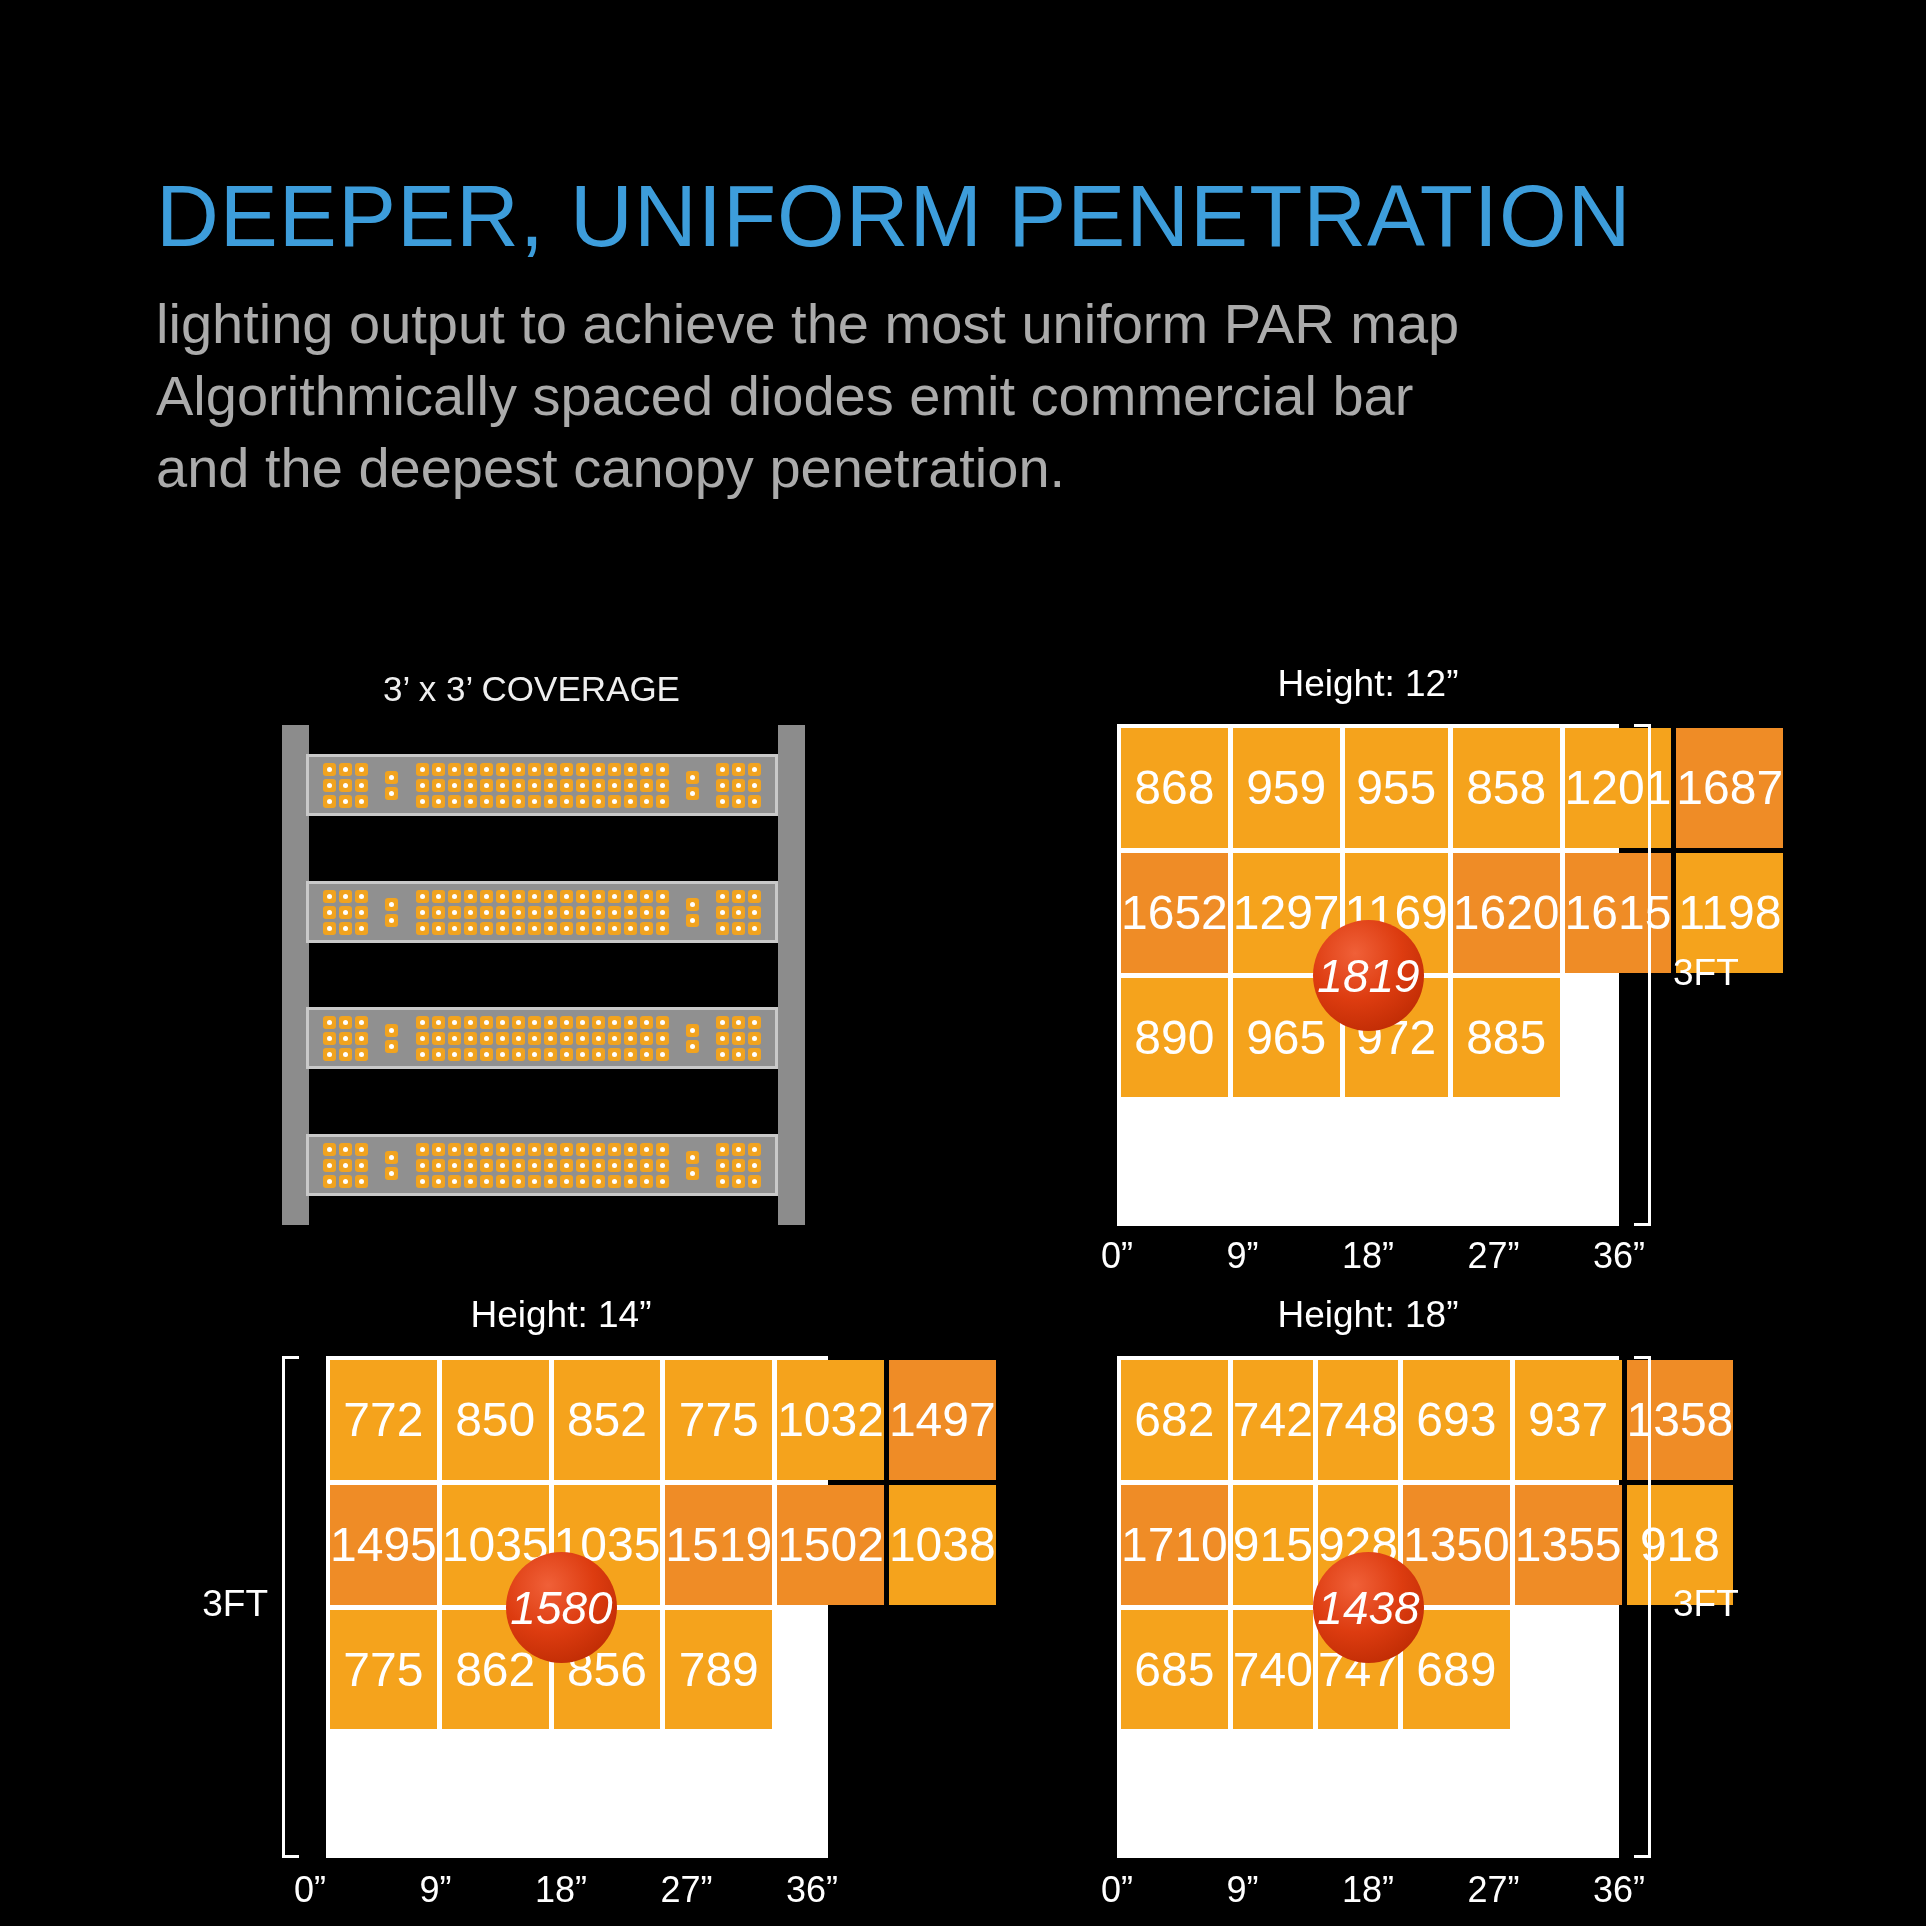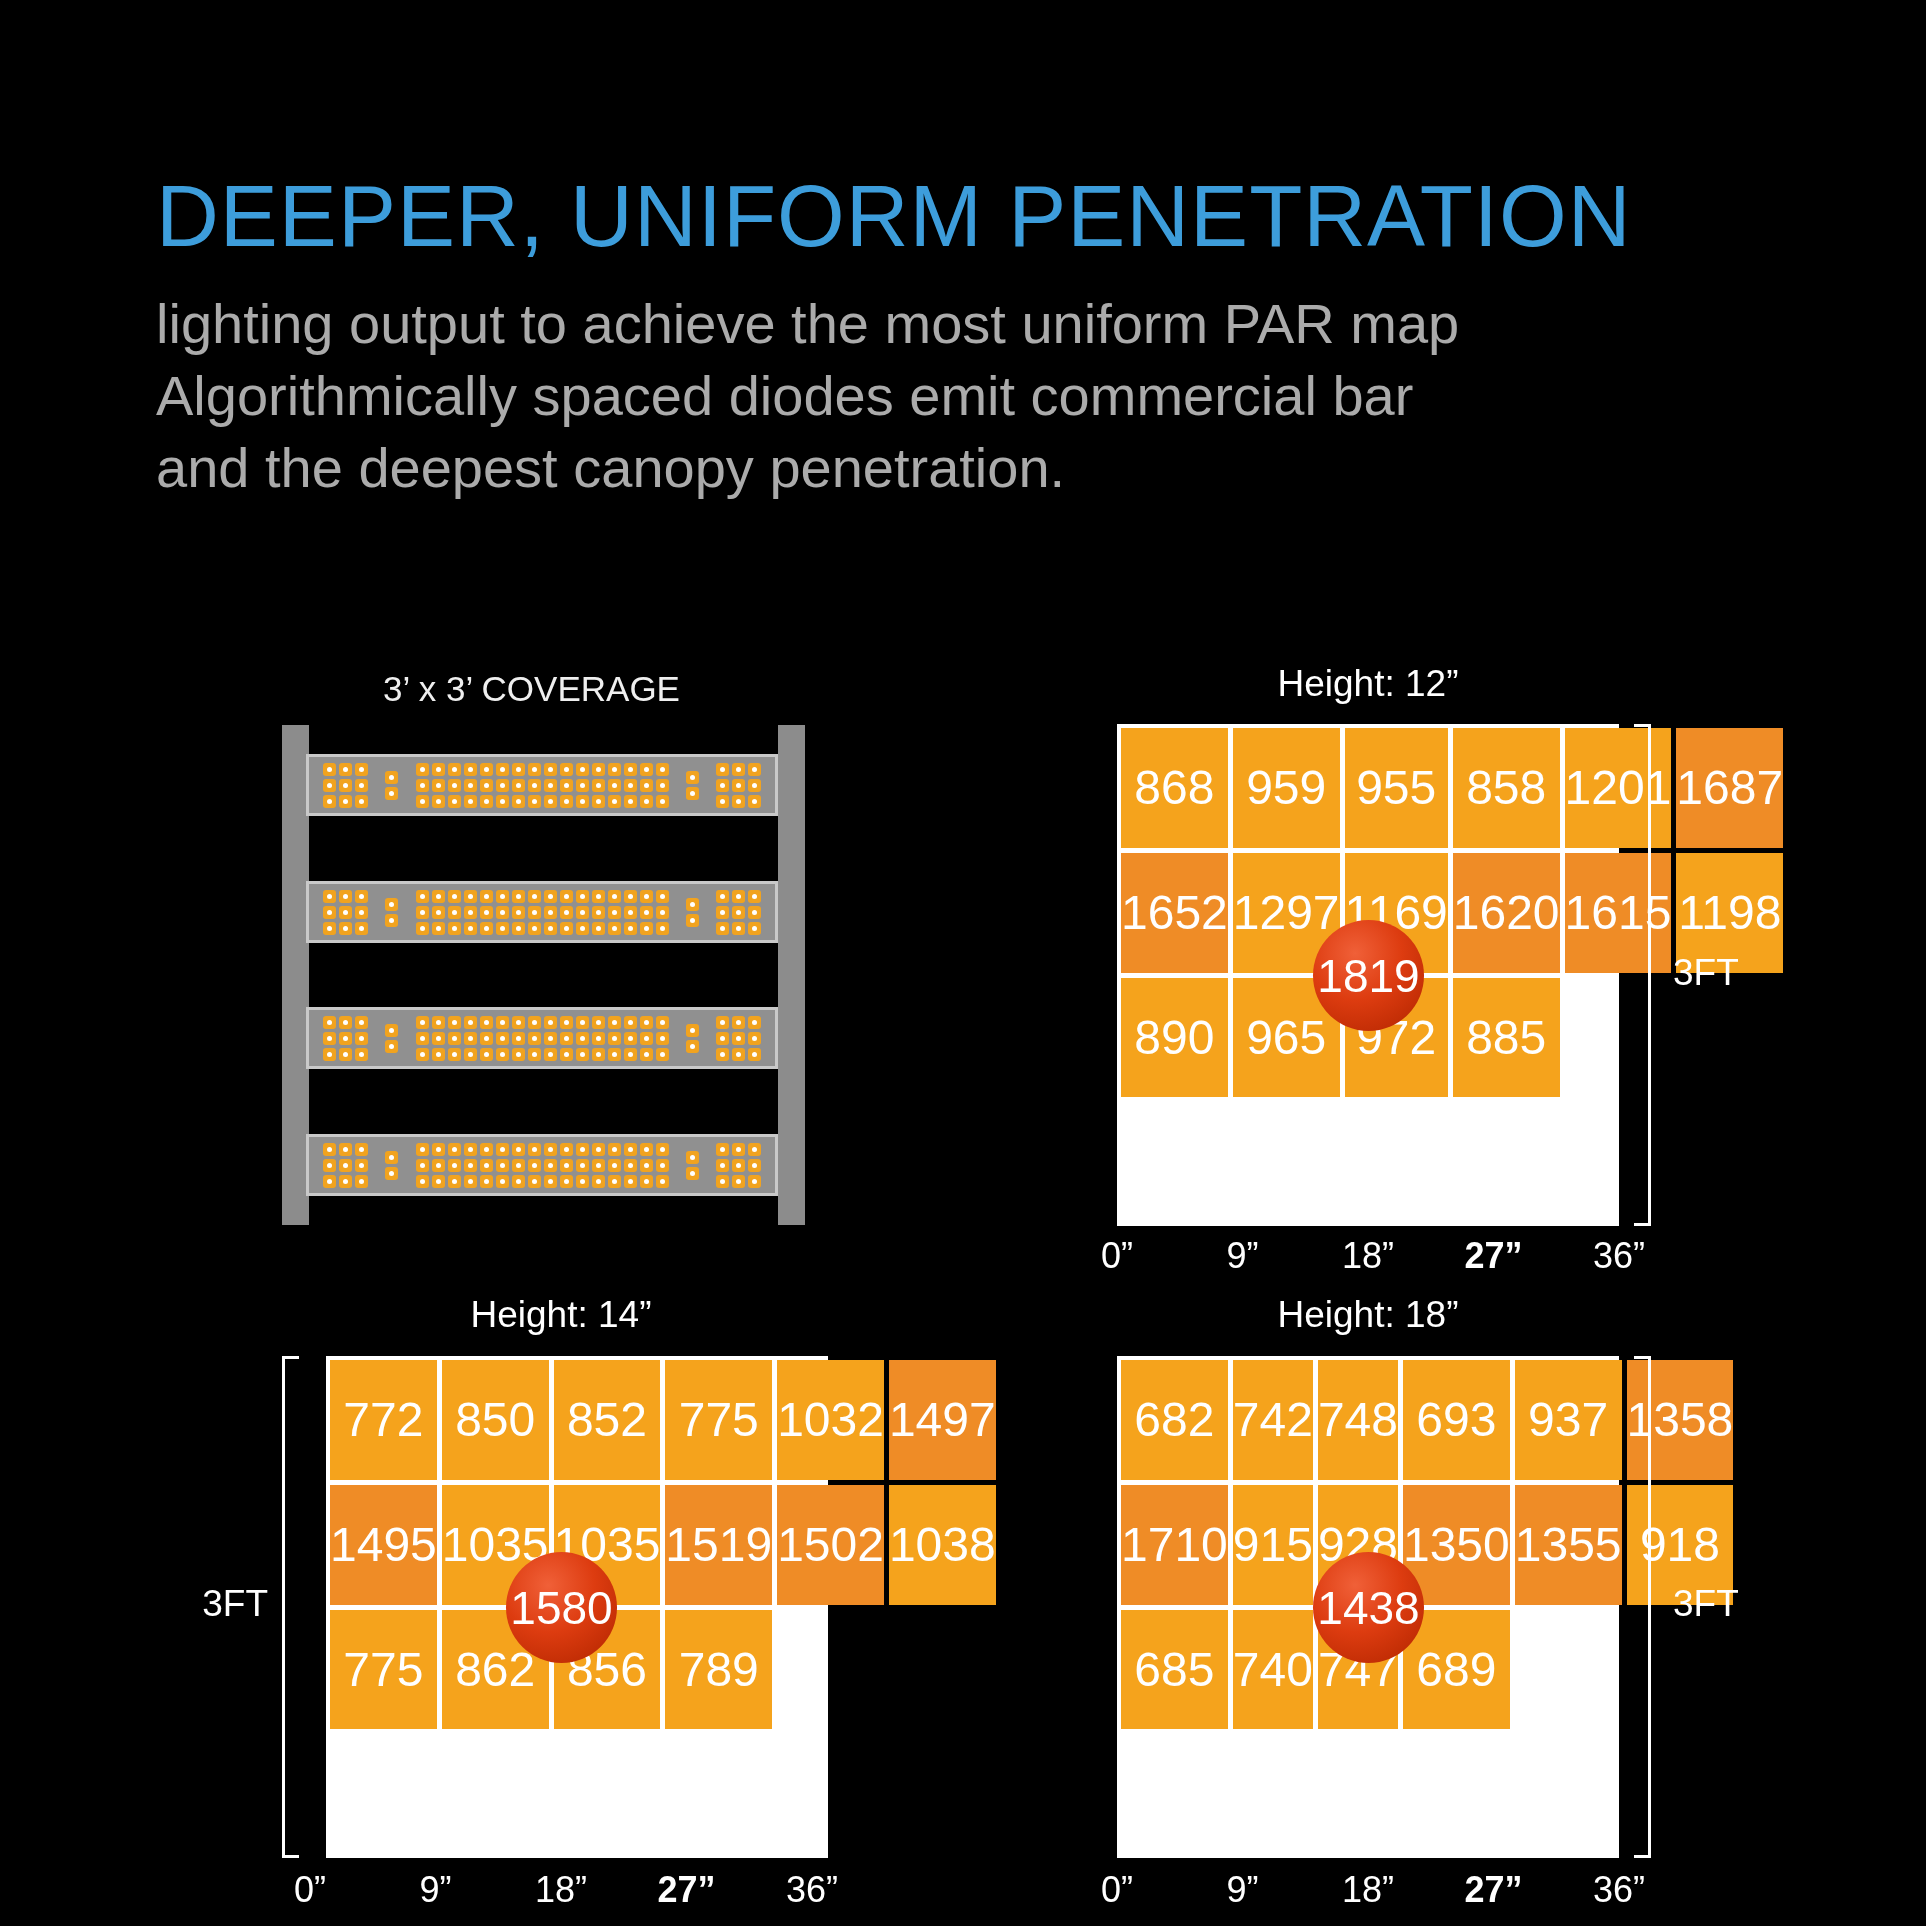--- a/index.html
+++ b/index.html
@@ -129,20 +129,21 @@
     border-radius: 50%;
     background: radial-gradient(circle at 38% 30%,
                 var(--ball-highlight, #F06038) 0%,
                 var(--ball-red, #DD3C10) 45%,
                 var(--ball-dark, #BA2902) 88%);
     display: flex;
     align-items: center;
     justify-content: center;
     color: #fff;
     font-size: 46px;
+    font-style: italic;
   }
 
   .bracket {
     position: absolute;
     width: 17px;
     height: 502px;
     box-sizing: border-box;
   }
   .bracket.right {
     border-top: 3px solid #fff;
@@ -169,21 +170,21 @@
   .axis span {
     position: absolute;
     transform: translateX(-50%);
     color: #fff;
     font-size: 36px;
     white-space: nowrap;
   }
   .axis .p0 { left: 0%; }
   .axis .p1 { left: 25%; }
   .axis .p2 { left: 50%; }
-  .axis .p3 { left: 75%; font-weight: bold; }
+  .axis .p3 { left: 75%; }
   .axis .p4 { left: 100%; }
 </style>
 </head>
 <body>
 
 <div class="canvas">
 
   <div class="page-title">DEEPER, UNIFORM PENETRATION</div>
   <div class="body-text">
     <div>lighting output to achieve the most uniform PAR map</div>

